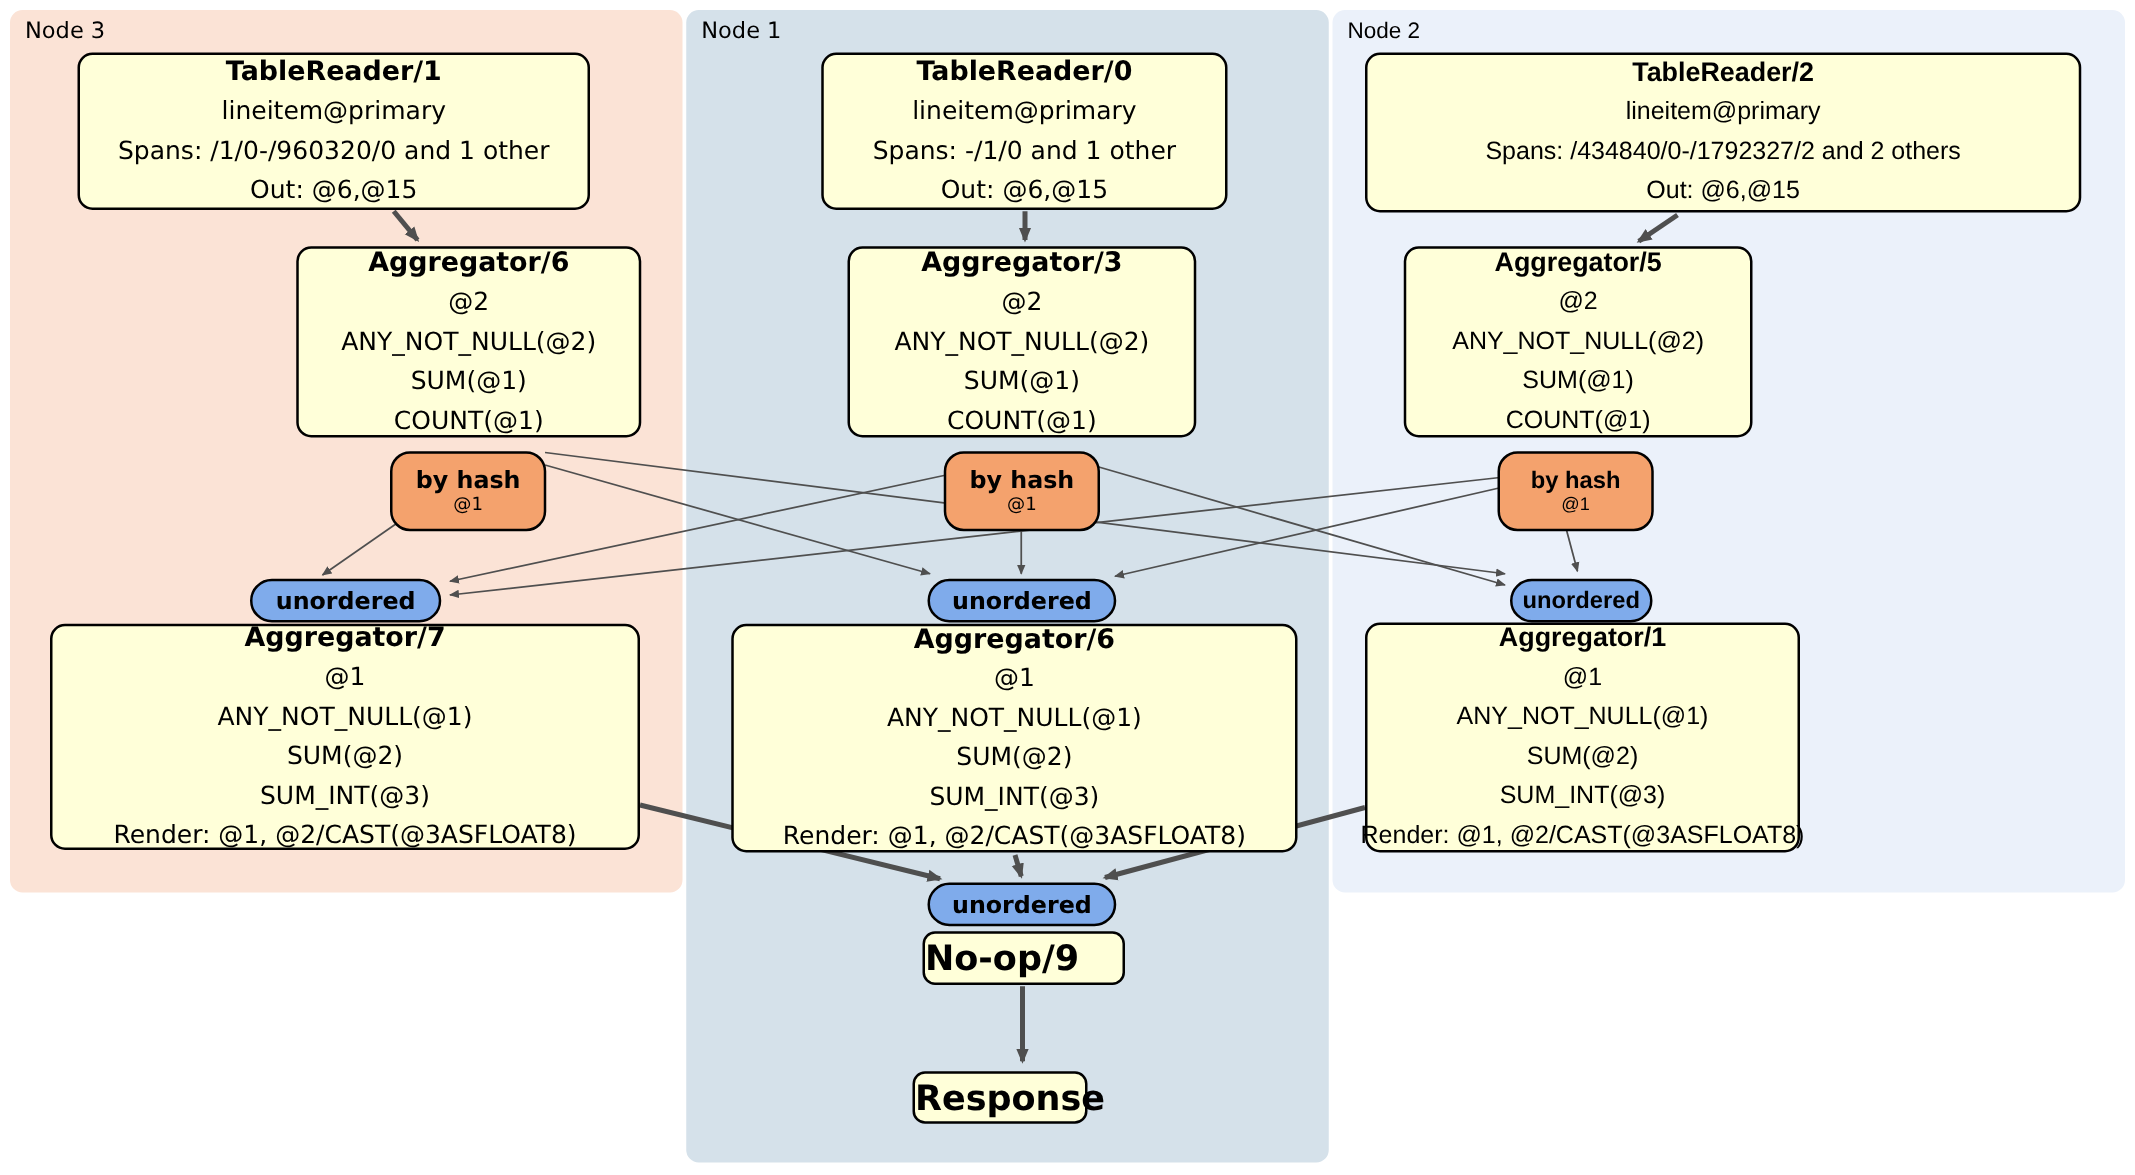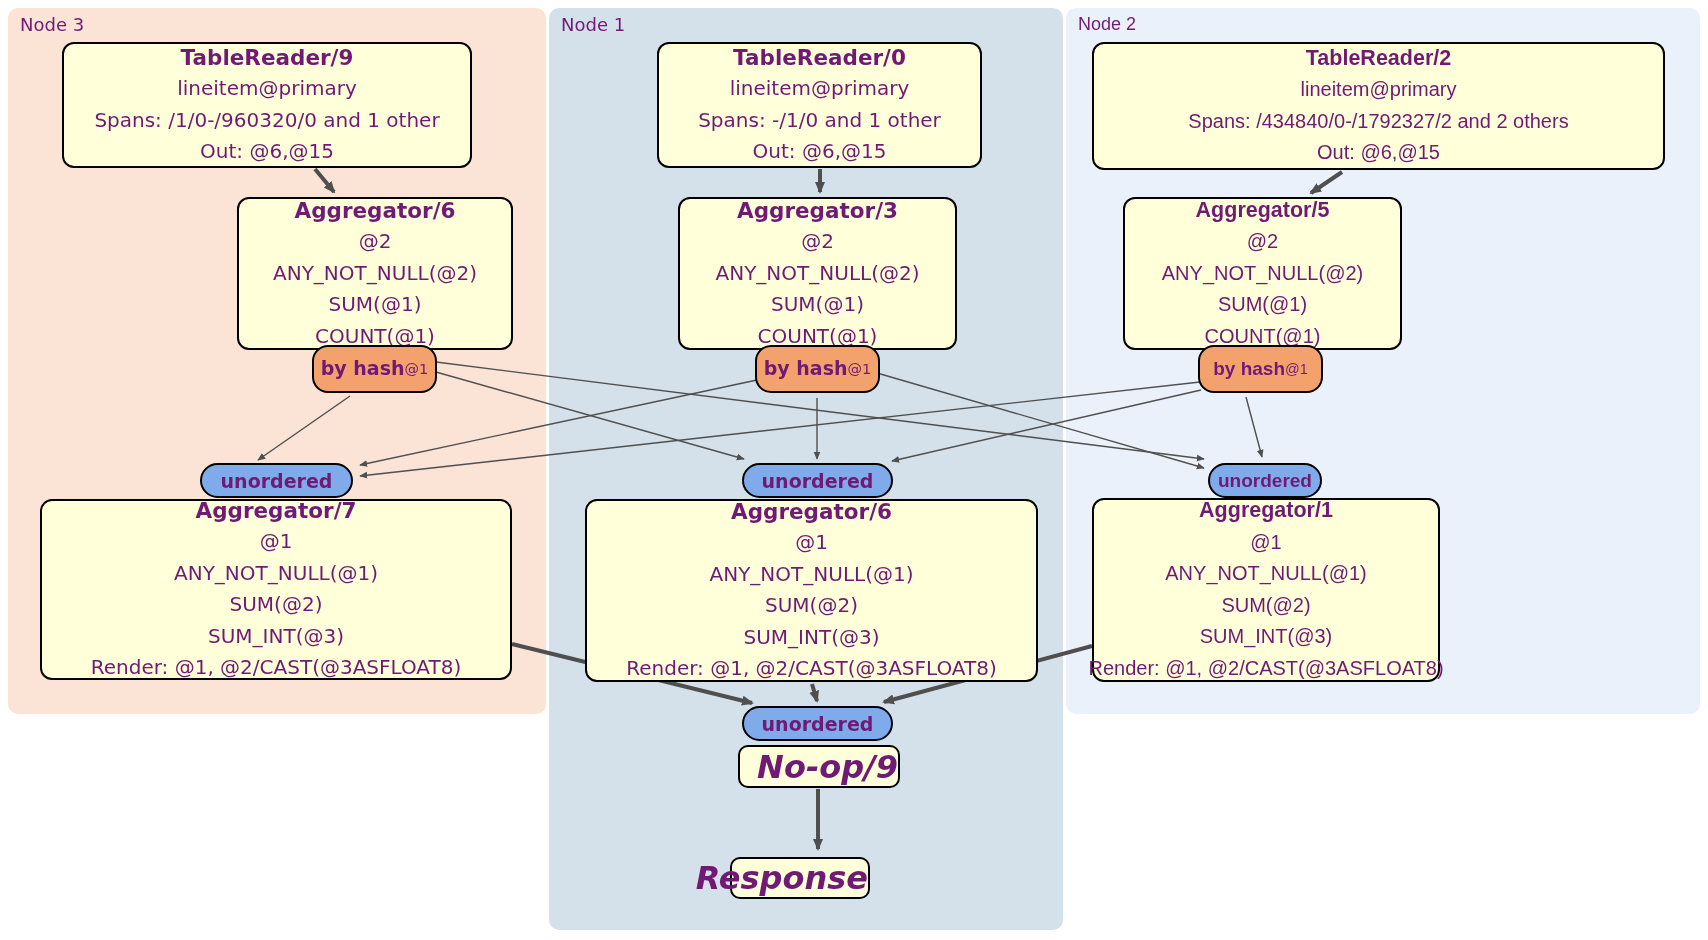--- a/index.html
+++ b/index.html
@@ -1,43 +1,43 @@
 <!DOCTYPE html>
 <html style="--node3-band: #fbe3d6; --node1-band: #d5e1ea; --node2-band: #ebf1fa; --box-fill: #ffffd9; --router-fill: #f4a26d; --stream-fill: #7fabeb; --edge: #4f4f4f;"><head>
 <meta charset="utf-8">
 <style>
   :root{
     --node3-band:#fbe3d6; --node1-band:#d5e1ea; --node2-band:#ebf1fa;
     --box-fill:#ffffd9; --router-fill:#f4a26d; --stream-fill:#7fabeb; --edge:#4f4f4f;
   }
   html,body{margin:0;padding:0;background:#ffffff;}
   #plan{position:relative;width:1708px;height:940px;background:#ffffff;overflow:hidden;
-        font-family:"DejaVu Sans",sans-serif;color:#701a75;}
+        font-family:"DejaVu Sans",sans-serif;color:#000000;}
   .band{position:absolute;border-radius:10px;z-index:0;}
   .band-label{position:absolute;left:12px;top:8px;font-size:18px;z-index:2;}
   #edges{position:absolute;left:0;top:0;z-index:1;}
   .edge-thin{stroke:var(--edge,#4f4f4f);stroke-width:1.4;fill:none;}
   .edge-thick{stroke:var(--edge,#4f4f4f);stroke-width:4;fill:none;}
   .ah{fill:var(--edge,#4f4f4f);}
   .box{position:absolute;background:var(--box-fill);border:2px solid #000;border-radius:12px;
        display:flex;flex-direction:column;align-items:center;justify-content:center;
        text-align:center;z-index:3;padding:2px 6px;box-sizing:border-box;}
   .box .title{font-weight:bold;font-size:21.5px;line-height:1.45;white-space:nowrap;}
   .box .line{font-size:20px;line-height:1.58;white-space:nowrap;}
-  .router{position:absolute;width:125px;height:48px;background:var(--router-fill);
-          border:2px solid #000;border-radius:16px;display:flex;flex-direction:row;
-          align-items:center;justify-content:center;text-align:center;z-index:4;box-sizing:border-box;}
+  .router{position:absolute;width:125px;height:64px;background:var(--router-fill);
+          border:2px solid #000;border-radius:16px;display:flex;flex-direction:column;
+          align-items:center;justify-content:center;text-align:center;z-index:4;box-sizing:border-box;margin-top:16px;}
   .router .rlabel{font-weight:bold;font-size:19px;line-height:1.15;}
   .router .rdetail{font-size:14.5px;line-height:1.15;}
   .stream{position:absolute;height:35px;background:var(--stream-fill);border:2px solid #000;
           border-radius:18px;display:flex;align-items:center;justify-content:center;
           font-weight:bold;font-size:19px;z-index:4;box-sizing:border-box;}
   .bigbox{position:absolute;background:var(--box-fill);border:2px solid #000;border-radius:10px;
-          display:flex;align-items:center;justify-content:flex-end;font-weight:bold;font-size:32px;
-          z-index:3;box-sizing:border-box;font-style:italic;}
+          display:flex;align-items:center;justify-content:flex-start;font-weight:bold;font-size:28px;
+          z-index:3;box-sizing:border-box;}
   .condensed, .condensed .title, .condensed .line{font-family:"Liberation Sans",sans-serif;}
 </style>
 </head>
 <body>
 
 <div id="plan">
 
   <div class="band" style="left:8px;top:8px;width:538px;height:706px;background:var(--node3-band);"></div>
   <div class="band" style="left:549px;top:8px;width:514px;height:922px;background:var(--node1-band);"></div>
   <div class="band" style="left:1066px;top:8px;width:634px;height:706px;background:var(--node2-band);"></div>
@@ -71,21 +71,21 @@
     <line class="edge-thin" marker-end="url(#ah-thin)" x1="1246" y1="397" x2="1262" y2="457"></line>
 
     <line class="edge-thick" marker-end="url(#ah-thick)" x1="512" y1="644" x2="752" y2="703"></line>
     <line class="edge-thick" marker-end="url(#ah-thick)" x1="812" y1="684" x2="817" y2="701"></line>
     <line class="edge-thick" marker-end="url(#ah-thick)" x1="1092" y1="646" x2="884" y2="702"></line>
 
     <line class="edge-thick" marker-end="url(#ah-thick)" x1="818" y1="789" x2="818" y2="849"></line>
   </svg>
 
   <div class="box" style="left:62px;top:42px;width:410px;height:126px;">
-    <div class="title">TableReader/9</div>
+    <div class="title">TableReader/1</div>
     <div class="line">lineitem@primary</div>
     <div class="line">Spans: /1/0-/960320/0 and 1 other</div>
     <div class="line">Out: @6,@15</div>
   </div>
   <div class="box" style="left:237px;top:197px;width:276px;height:153px;">
     <div class="title">Aggregator/6</div>
     <div class="line">@2</div>
     <div class="line">ANY_NOT_NULL(@2)</div>
     <div class="line">SUM(@1)</div>
     <div class="line">COUNT(@1)</div>

